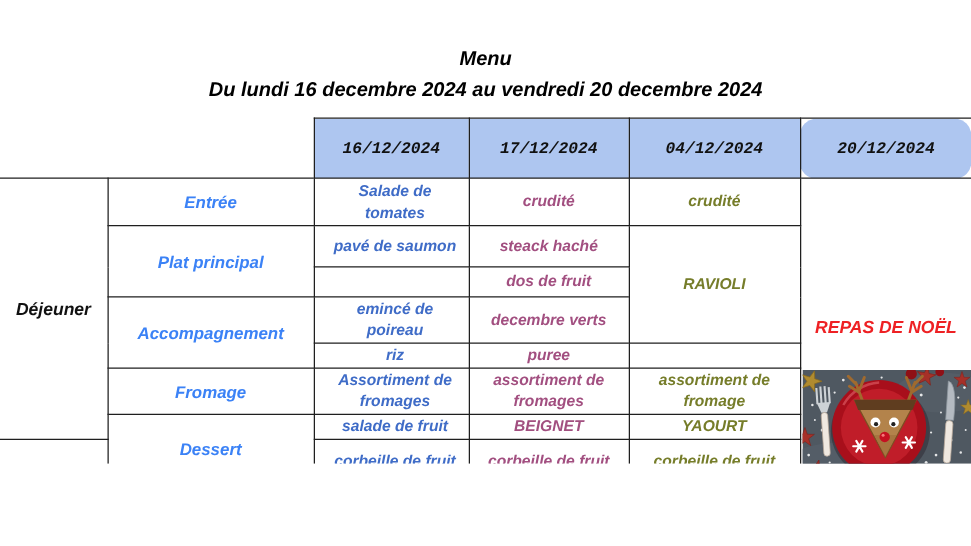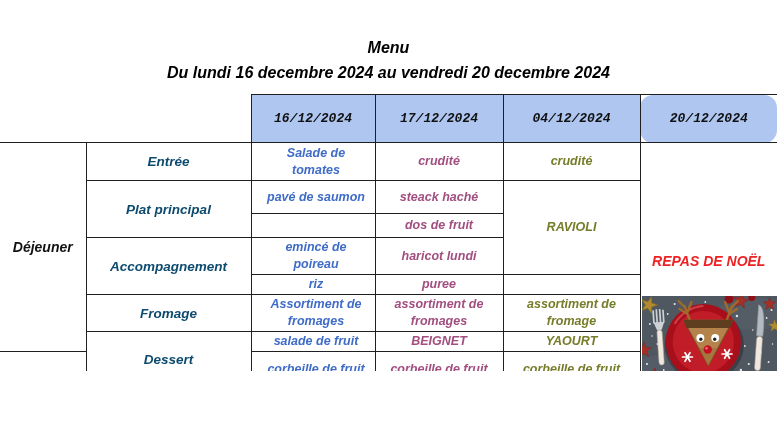--- a/index.html
+++ b/index.html
@@ -8,21 +8,21 @@
   .titles{position:absolute;top:35px;left:0;width:777px;text-align:center;
           font-size:16px;line-height:25px;color:#000;}
   table.menu{position:absolute;top:94px;left:0;width:777px;border-collapse:collapse;table-layout:fixed;}
   td,th{border:1.5px solid var(--border_c,#1f1f1f);padding:1px 4px;text-align:center;vertical-align:middle;
         font-weight:bold;font-style:italic;font-size:12.5px;line-height:17px;overflow:hidden;}
   th.date{background:var(--header_bg,#aec6f0);color:#111;font-size:13px;font-family:Liberation Mono, monospace;}
   th.last{border-right:none;border-radius:13px;}
   .nocell{border:none;background:#fff;}
   .phantom{border:none;background:#fff;}
   .meal{font-size:14px;border-left:none;}
-  .rowlabel{font-size:13.5px;color:#0c4a6e;margin-left:28px;}
+  .rowlabel{font-size:13.5px;color:#3b82f6;margin-left:28px;}
   .c16{color:var(--c16,#3f6cc7);padding-left:10px;}
   .c17{color:var(--c17,#a24f80);}
   .c19{color:var(--c19,#767d2a);}
   .nowrap{white-space:nowrap;}
   tr.hr{height:48px;} tr.r1{height:38px;} tr.r2{height:33px;} tr.r3{height:24px;}
   tr.r4{height:35px;} tr.r5{height:18px;} tr.r6{height:36px;} tr.r7{height:17px;} tr.r8{height:36px;}
   td.noelcell{position:relative;border-right:none;padding:16px;vertical-align:top;}
   .noel-text{position:absolute;top:110px;left:0;right:0;text-align:center;
              color:var(--noel,#ee2124);font-size:14px;line-height:16px;white-space:nowrap;}
   .photo-wrap{position:absolute;left:1px;right:0;bottom:2px;height:89px;}
@@ -158,21 +158,21 @@
       </tr>
 
       <tr class="r3">
         <td class="c16"></td>
         <td class="c17 nowrap">dos de fruit</td>
       </tr>
 
       <tr class="r4">
         <td class="rowlabel" rowspan="2">Accompagnement</td>
         <td class="c16">emincé de poireau</td>
-        <td class="c17 nowrap">haricot lundi</td>
+        <td class="c17 nowrap">decembre verts</td>
       </tr>
 
       <tr class="r5">
         <td class="c16 nowrap">riz</td>
         <td class="c17 nowrap">puree</td>
         <td class="c19"></td>
       </tr>
 
       <tr class="r6">
         <td class="rowlabel">Fromage</td>

